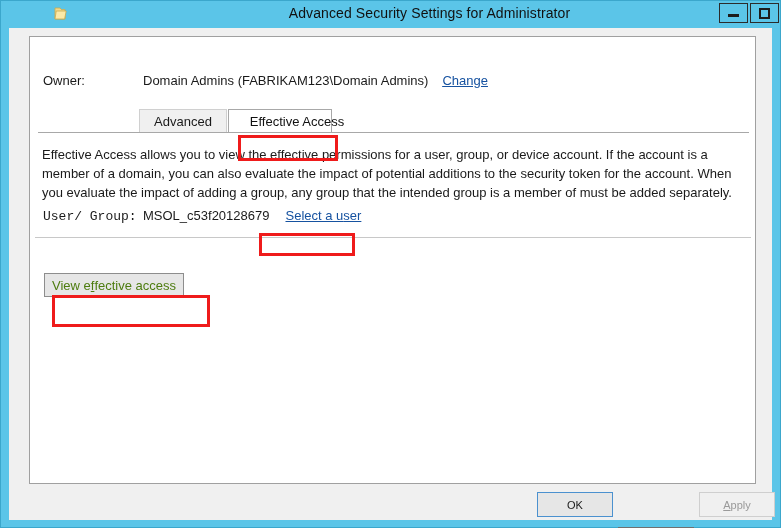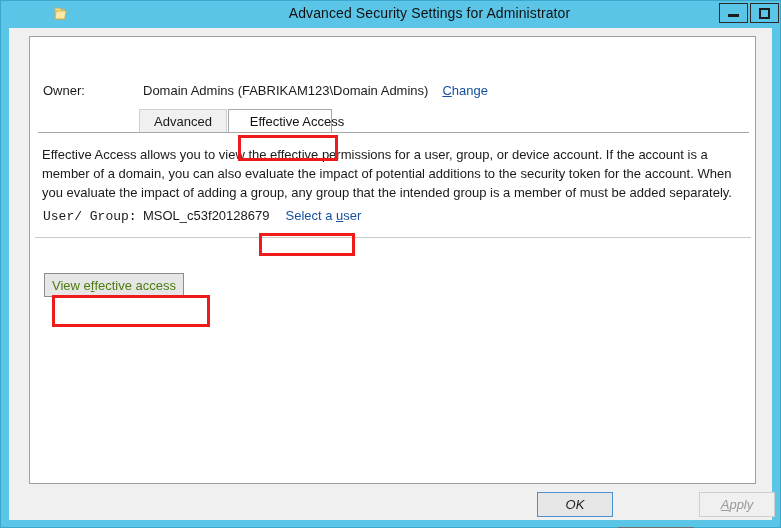--- a/index.html
+++ b/index.html
@@ -112,24 +112,25 @@
   .owner-row {
     position: absolute;
     left: 13px; top: 36px;
     height: 18px;
     display: flex;
     align-items: baseline;
     font-size: 13px;
     color: #1a1a1a;
     white-space: nowrap;
   }
-  .owner-label { width: 100px; margin-top: 10px; }
+  .owner-label { width: 100px; }
   .owner-value { }
   .link {
     color: #1652a0;
+    text-decoration: underline;
     cursor: pointer;
     white-space: nowrap;
   }
   .owner-change { margin-left: 14px; }
   .ak { text-decoration: underline; }
 
   
   .tabstrip {
     position: absolute;
     left: 8px; top: 72px;
@@ -240,28 +241,27 @@
     width: 763px;
     height: 28px;
   }
   .btn {
     position: absolute;
     top: 0;
     height: 25px;
     box-sizing: border-box;
     background: #e6e6e6;
     font-family: "Liberation Sans", sans-serif;
-    font-size: 13px;
+    font-size: 11px;
     color: #1a1a1a;
     display: flex;
     align-items: center;
     justify-content: center;
     cursor: default;
     white-space: nowrap;
-    font-style: italic;
   }
   #btn-ok     { left: 528px; width: 76px; border: 1px solid #4b91cf; }
   #btn-cancel { left: 609px; width: 76px; border: 1px solid #707070; margin-top: 35px; }
   #btn-apply  { left: 690px; width: 76px; border: 1px solid #cfcfcf;
                 color: #9a9a9a; background: #f0f0f0; }
 </style>
 </head>
 <body>
 
 <div class="window">

